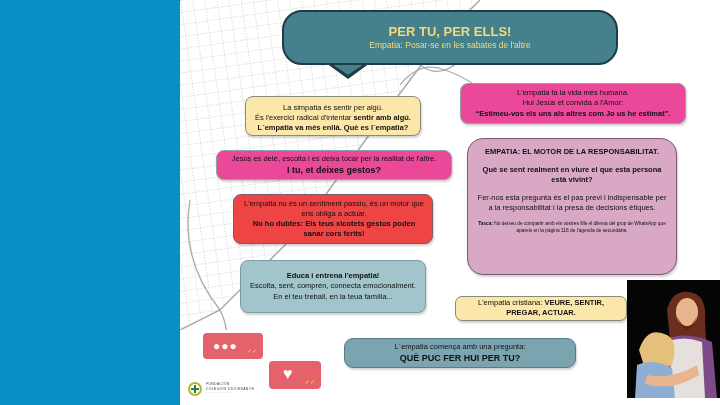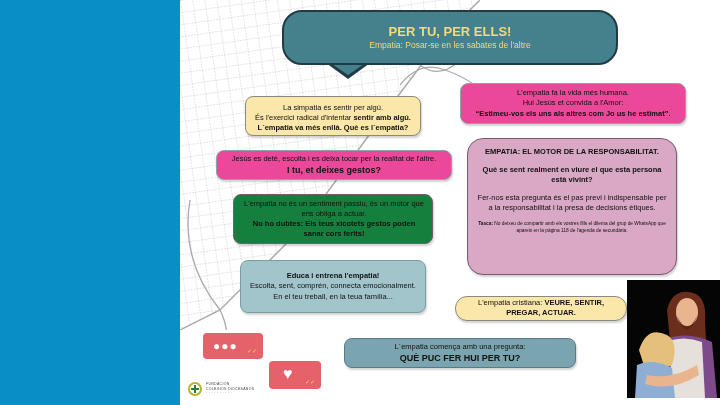--- a/index.html
+++ b/index.html
@@ -21,21 +21,21 @@
       position: absolute; box-sizing: border-box;
       text-align: center; font-size: 7.5px; line-height: 1.35;
       border: 1.5px solid #888; border-radius: 8px;
       box-shadow: 1px 2px 2px rgba(0,0,0,0.18);
       display: flex; flex-direction: column; justify-content: center;
       padding: 2px 6px;
     }
     .box b { font-weight: bold; }
     .yellow { background: #fbe7a9; border-color: #8a8a7a; justify-content: flex-end; }
     .lightblue { background: #ec4899; border-color: #8fa3a8; }
-    .pink { background: #15803d; border-color: #7a5a6e; padding-left: 8px; }
+    .pink { background: #ef4444; border-color: #7a5a6e; padding-left: 8px; }
     .teal { background: #a2c5cb; border-color: #7b9ea5; }
     .darkteal { background: #7aa5b0; border-color: #567d87; }
 
     .title-box {
       position: absolute; left: 282px; top: 10px; width: 336px; height: 55px;
       background: #45808d; border: 2.5px solid #1f3b46; border-radius: 20px;
       box-sizing: border-box; text-align: center; color: #f6d97a;
       display: flex; flex-direction: column; justify-content: center;
     }
     .title-pointer {
@@ -154,25 +154,25 @@
   <div class="p">Fer-nos esta pregunta és el pas previ i indispensable per a la responsabilitat i la presa de decisions ètiques.</div>
   <div class="task"><b>Tasca:</b><span> No deixeu de compartir amb els vostres fills el dilema del grup de WhatsApp que apareix en la pàgina 118 de l'agenda de secundària.</span></div>
 </div>
 
 <div class="box teal" style="left:240px;top:260px;width:186px;height:53px;justify-content:center;">
   <div><b>Educa i entrena l'empatia!</b></div>
   <div>Escolta, sent, comprén, connecta emocionalment.</div>
   <div>En el teu treball, en la teua família...</div>
 </div>
 
-<div class="box yellow" style="left:455px;top:296px;width:172px;height:25px;border-radius:12px;">
+<div class="box yellow" style="left:455px;top:296px;width:172px;height:25px;border-radius:7px;">
   <div><span>L'empatia cristiana: </span><b>VEURE, SENTIR, PREGAR, ACTUAR.</b></div>
 </div>
 
-<div class="box darkteal" style="left:344px;top:338px;width:232px;height:30px;">
+<div class="box darkteal" style="left:344px;top:338px;width:232px;height:30px;border-radius:9px;">
   <div>L´empatia comença amb una pregunta:</div>
   <div style="font-size:9px;"><b>QUÈ PUC FER HUI PER TU?</b></div>
 </div>
 
 <div class="chat" style="left:203px;top:333px;width:60px;height:26px;">
   <span class="dots" style="left:10px;top:6px;">●●●</span>
   <span class="tick" style="left:44px;top:14px;">✓✓</span>
 </div>
 <div class="chat-tail" style="left:255px;top:327px;border-top-color:transparent;border-bottom:8px solid #e6626a;"></div>
 

